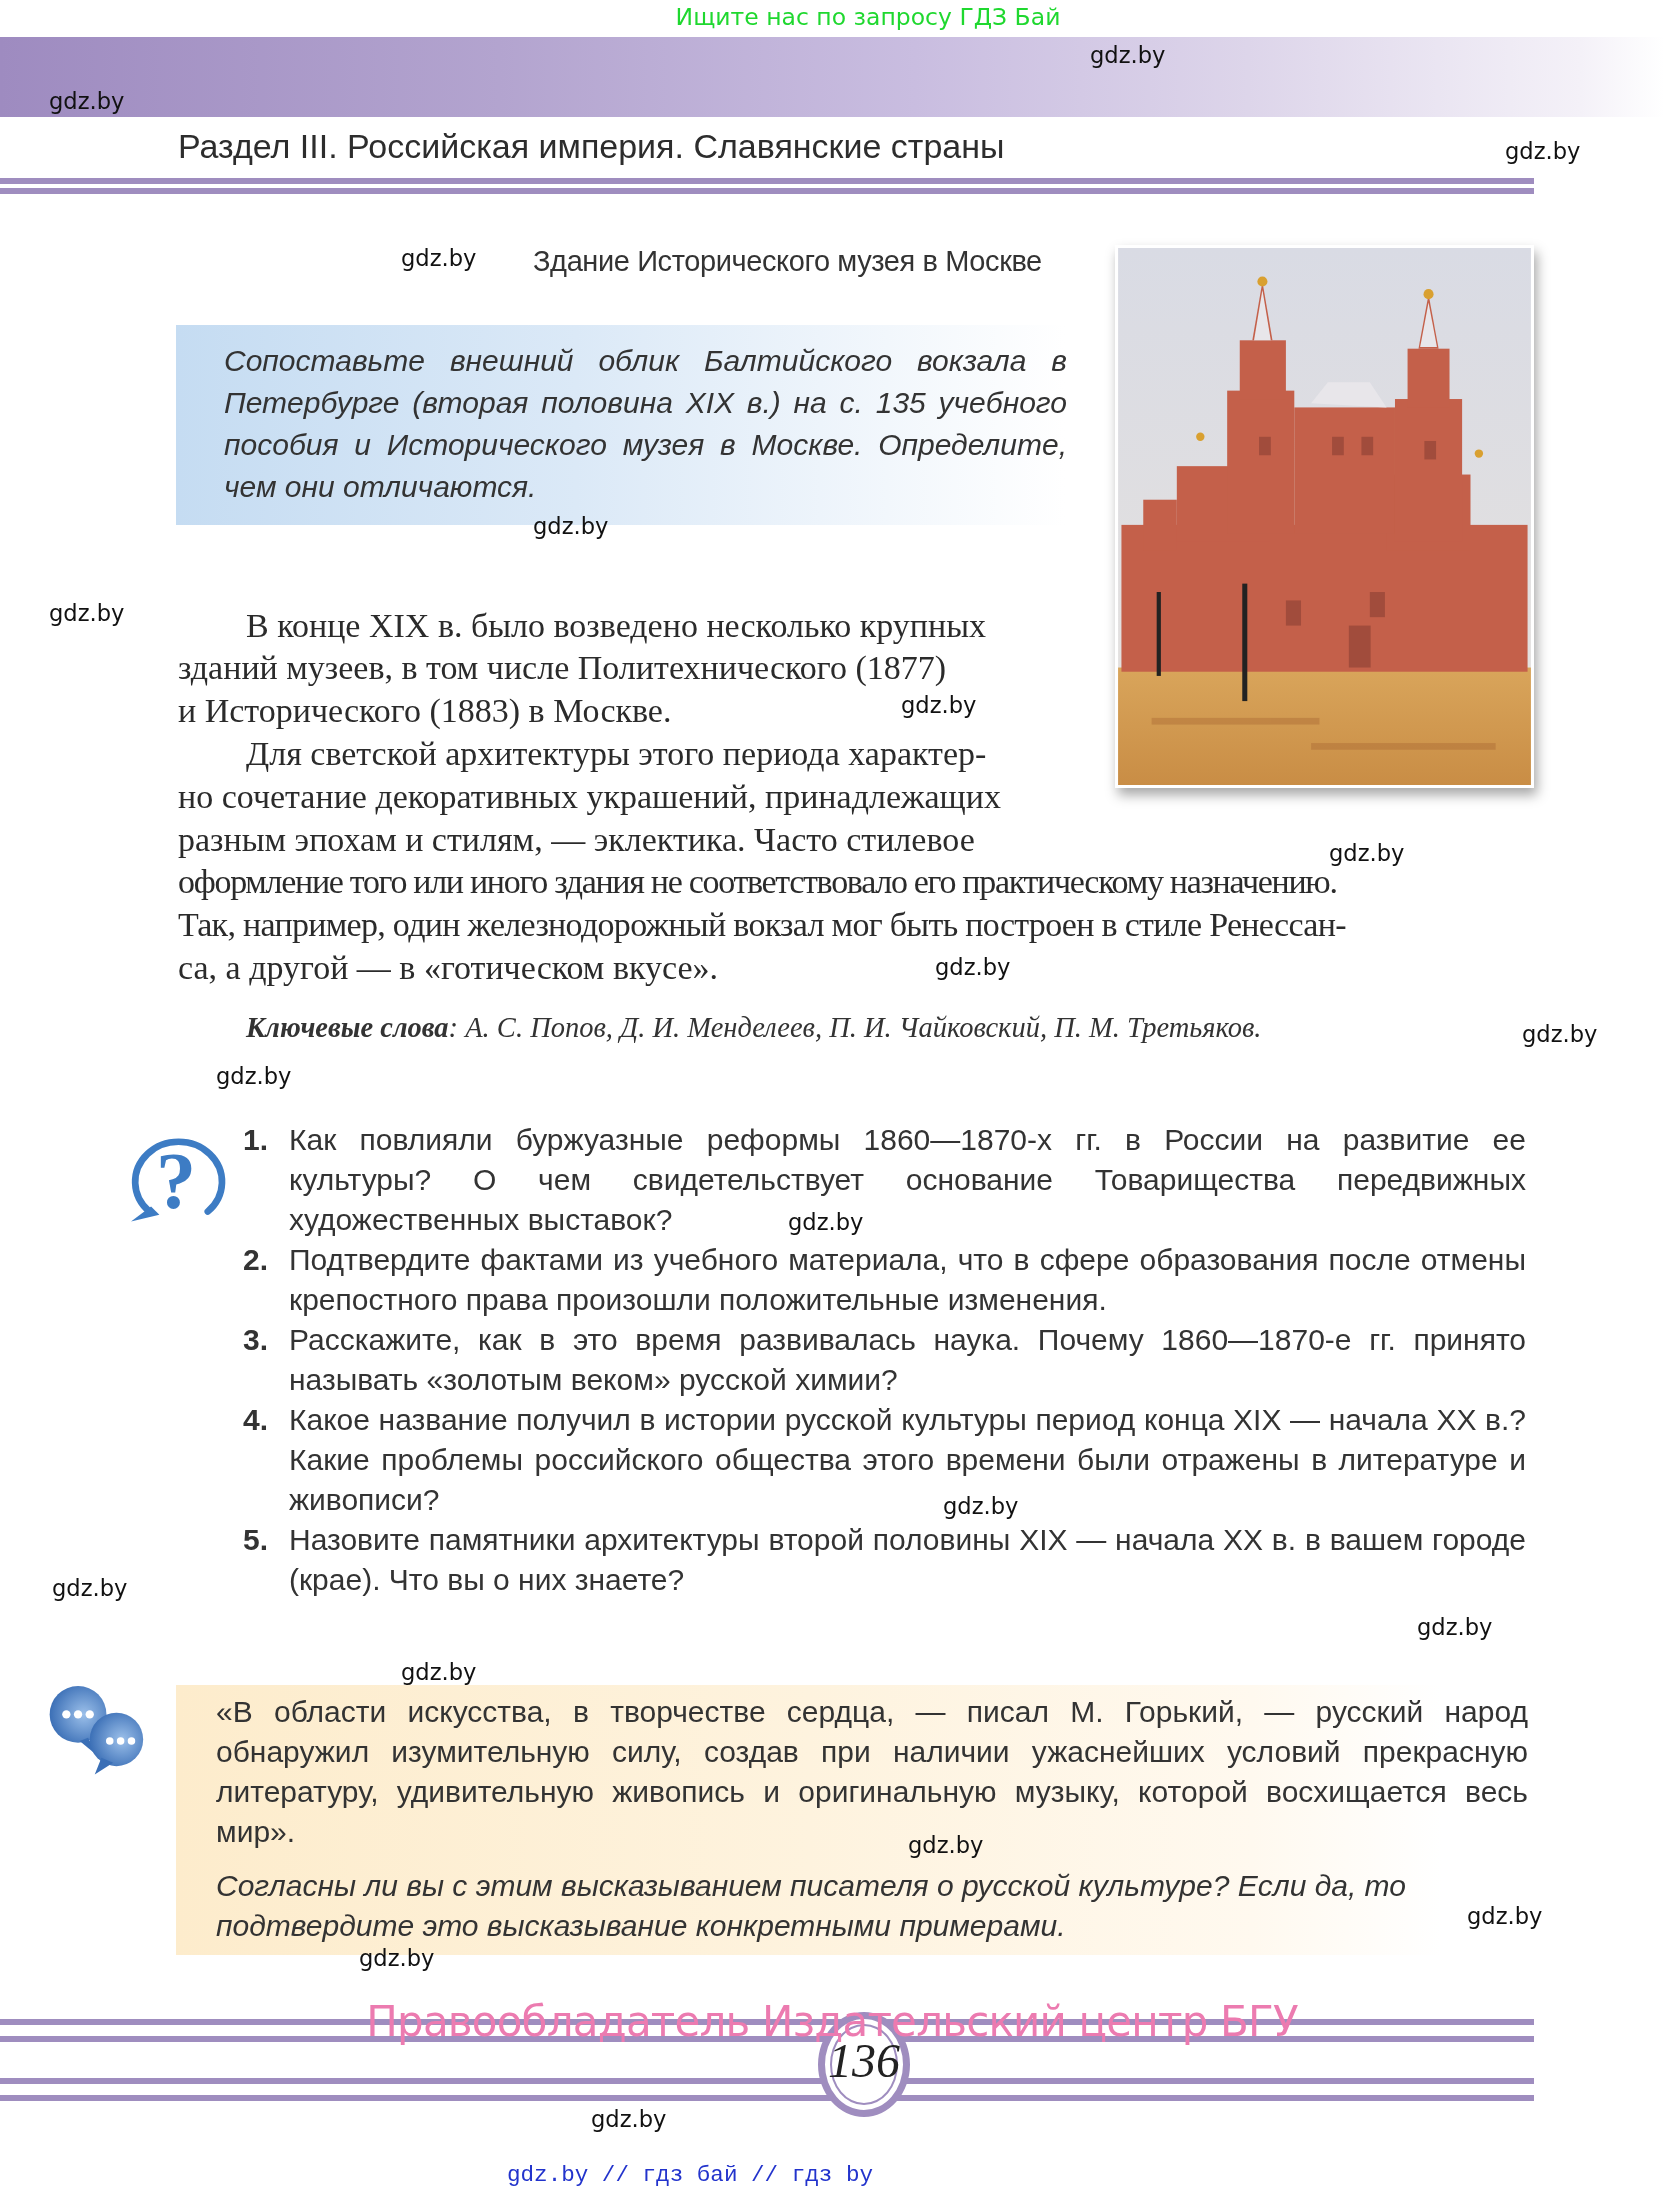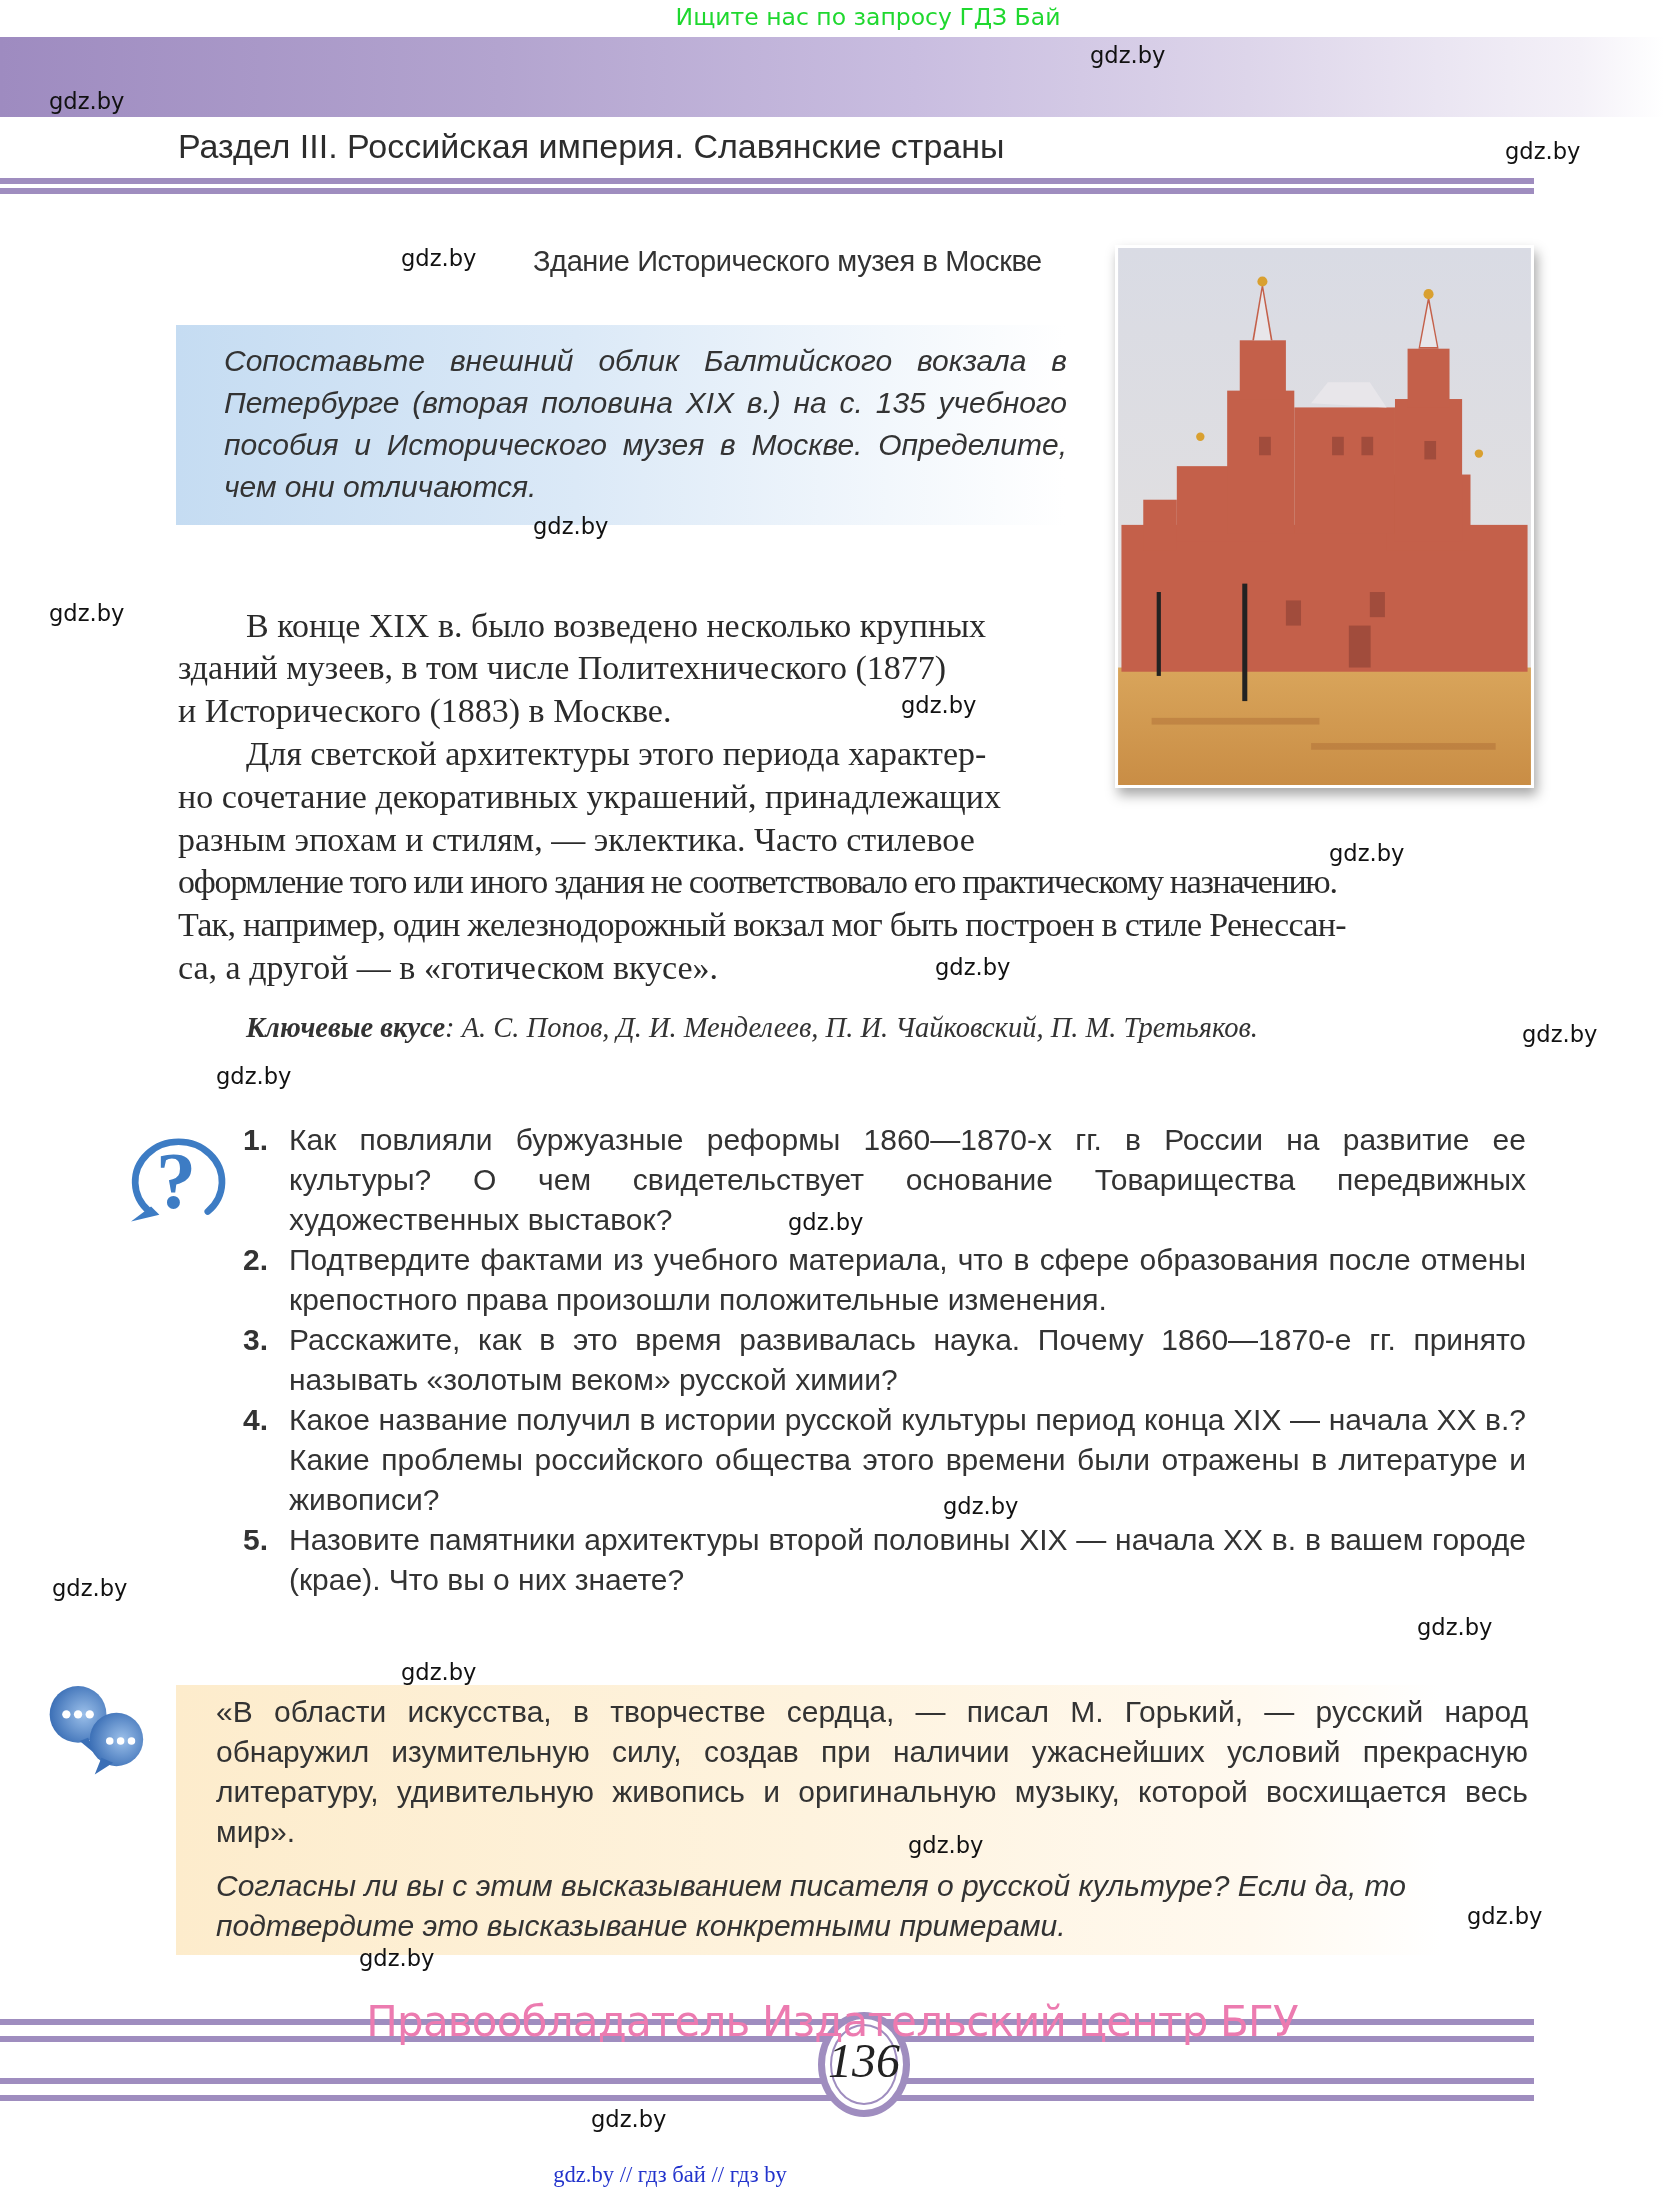--- a/index.html
+++ b/index.html
@@ -25,21 +25,21 @@
   .q-list { left:243px; top:1120px; width:1283px; font-size:30px; line-height:40px; color:#333; }
   .q-item { display:flex; }
   .q-num { width:46px; flex:none; font-weight:bold; }
   .q-text { flex:1; text-align:justify; }
   .quote-box { left:176px; top:1685px; width:1266px; height:270px;
                background:linear-gradient(90deg,#fdeccc 0%,#fef3de 50%,#fff9ef 85%,#ffffff 100%); }
   .quote-text { left:216px; top:1692px; width:1308px; font-size:30px; line-height:40px; color:#333; text-align:justify; }
   .quote-q { left:216px; top:1866px; width:1308px; font-size:30px; line-height:40px; font-style:italic; color:#333; }
   .copyright { left:0; width:1664px; top:1997px; text-align:center; font-size:42px; color:#ec7bb0; font-family:"DejaVu Sans", sans-serif; white-space:nowrap; letter-spacing:-0.8px; }
   .page-num { left:822px; top:2029px; width:84px; text-align:center; font-family:"Liberation Serif", serif; font-size:48px; color:#222;font-style:italic; }
-  .footer-links { left:0; width:1340px; top:2162px; text-align:center; font-size:22.6px; color:#2233cc; font-family:Liberation Serif, serif; }
+  .footer-links { left:0; width:1340px; top:2162px; text-align:center; font-size:22.6px; color:#2233cc; font-family:Liberation Mono, monospace;padding-left:20px; }
 </style>
 </head>
 <body>
 
 <div class="abs top-search">Ищите нас по запросу ГДЗ Бай</div>
 <div class="abs band"></div>
 
 <div class="abs section-title">Раздел III. Российская империя. Славянские страны</div>
 <div class="hline" style="top:178px"></div>
 <div class="hline" style="top:188px"></div>
@@ -113,21 +113,21 @@
   <div class="p-line" style="left:178px;top:689px">и Исторического (1883) в Москве.</div>
   <div class="p-line" style="left:246px;top:732px">Для светской архитектуры этого периода характер-</div>
   <div class="p-line" style="left:178px;top:775px">но сочетание декоративных украшений, принадлежащих</div>
   <div class="p-line" style="left:178px;top:818px">разным эпохам и стилям, — эклектика. Часто стилевое</div>
   <div class="p-line" style="left:178px;top:860px;letter-spacing:-1.3px">оформление того или иного здания не соответствовало его практическому назначению.</div>
   <div class="p-line" style="left:178px;top:903px;letter-spacing:-0.7px">Так, например, один железнодорожный вокзал мог быть построен в стиле Ренессан-</div>
   <div class="p-line" style="left:178px;top:946px">са, а другой — в «готическом вкусе».</div>
 </div>
 
 <div class="abs keywords">
-  <b>Ключевые вкусе</b><span>: А. С. Попов, Д. И. Менделеев, П. И. Чайковский, П. М. Третьяков.</span>
+  <b>Ключевые слова</b><span>: А. С. Попов, Д. И. Менделеев, П. И. Чайковский, П. М. Третьяков.</span>
 </div>
 
 <div class="abs" style="left:124px;top:1128px;width:105px;height:96px">
   <svg width="105" height="96" viewBox="0 0 125 115">
     <path d="M30 100 A52 48 0 1 1 100 100" fill="none" stroke="#3d7cc4" stroke-width="8" stroke-linecap="round"></path>
     <polygon points="32,94 8,112 42,104" fill="#3d7cc4"></polygon>
     <text x="62" y="96" text-anchor="middle" font-family="Liberation Serif, serif" font-weight="bold" font-size="96" fill="#3d7cc4">?</text>
   </svg>
 </div>
 

